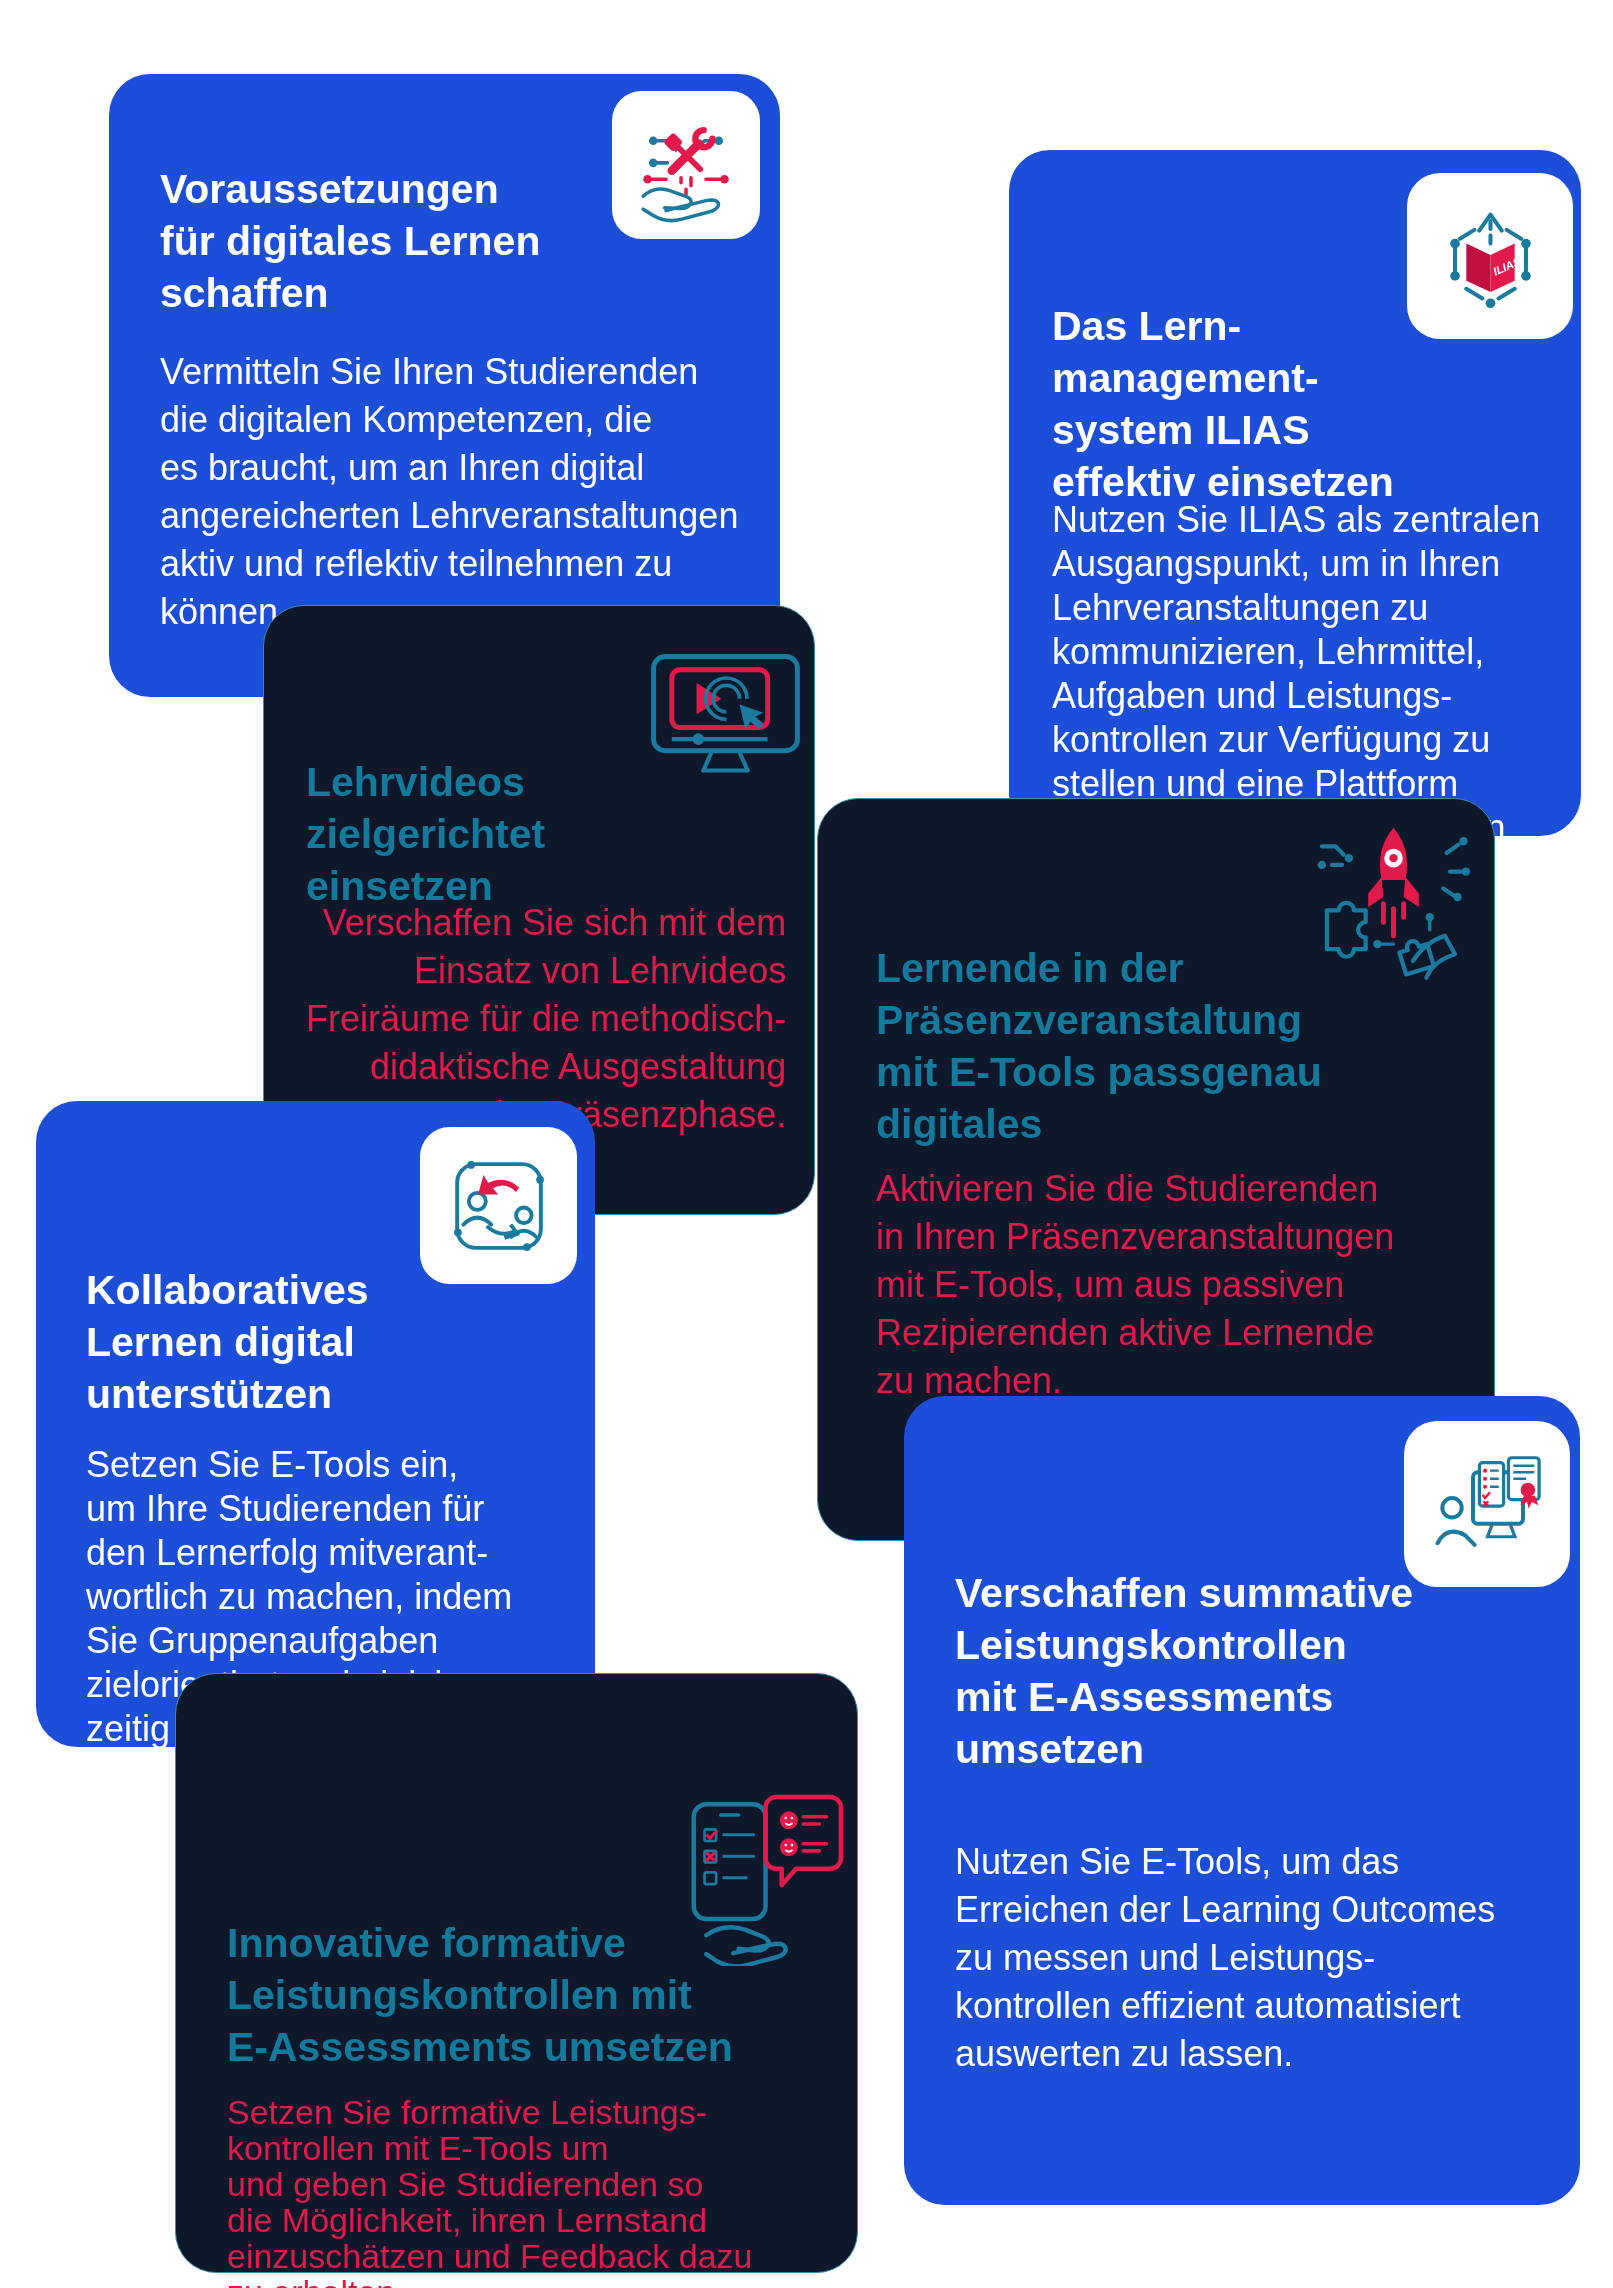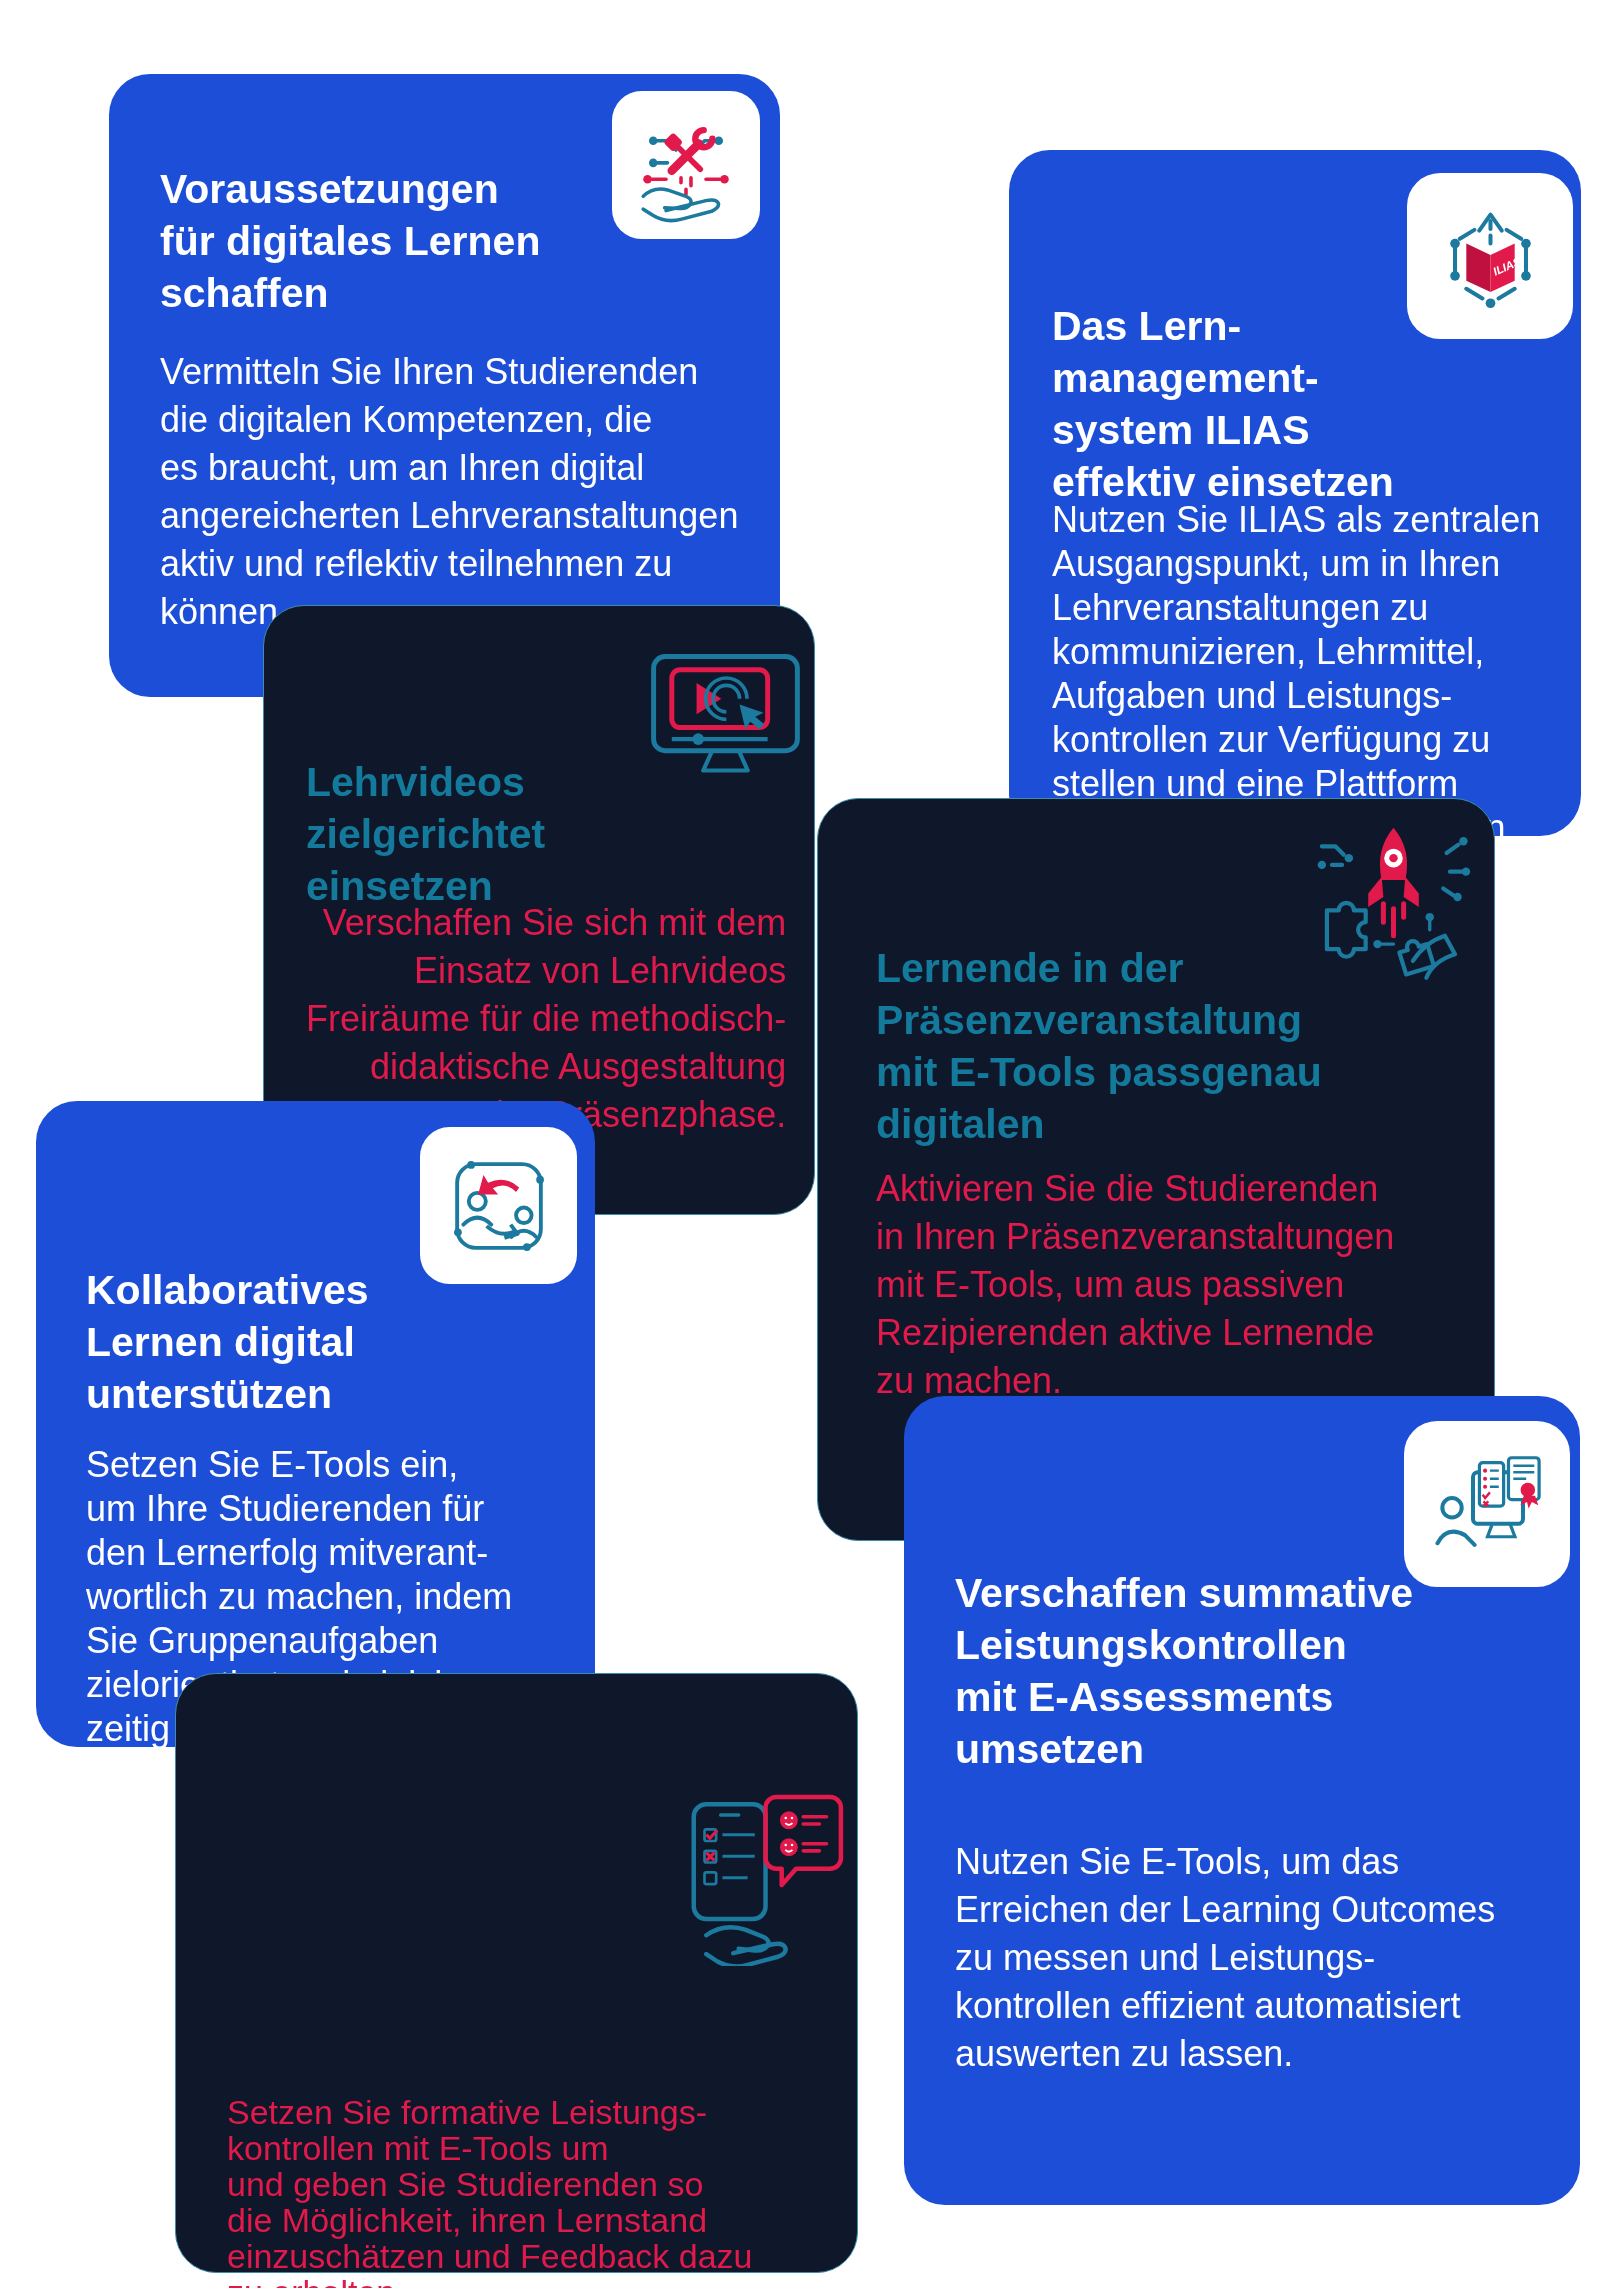--- a/index.html
+++ b/index.html
@@ -196,21 +196,21 @@
         <path d="M128 172q14-22 38-30l12 22q-26 8-34 28" fill="none" stroke="#1b7a9e" stroke-width="5" stroke-linecap="round" stroke-linejoin="round"></path>
         <path d="M112 162l10-3a7 7 0 1 1 13-4l10-3 8 26-33 10z" fill="none" stroke="#1b7a9e" stroke-width="5" stroke-linejoin="round"></path>
         <circle cx="86" cy="152" r="5" fill="#1b7a9e"></circle>
           <circle cx="148" cy="120" r="5" fill="#1b7a9e"></circle>
         <path d="M91 152h14M148 125v10" fill="none" stroke="#1b7a9e" stroke-width="4" stroke-linecap="round"></path>
       </svg>
     </span>
     <h2 class="card-title">Lernende in der
 Präsenzveranstaltung
 mit E-Tools passgenau
-digitalen</h2>
+digitales</h2>
     <p class="card-body">Aktivieren Sie die Studierenden
 in Ihren Präsenzveranstaltungen
 mit E-Tools, um aus passiven
 Rezipierenden aktive Lernende
 zu machen.</p>
   </section>
 
   <section class="card teal" id="card-kollaboratives">
     <div class="icon-tile">
       <span class="icon-free" style="position:static;width:124px;height:124px;">
@@ -299,20 +299,23 @@
         <path d="M144 44h26M144 52h18" stroke="#e11a4b" stroke-width="4" stroke-linecap="round"></path>
         <circle cx="128" cy="78" r="10" fill="#e11a4b"></circle>
         <circle cx="124.5" cy="75.5" r="1.4" fill="#fff"></circle>
           <circle cx="131.5" cy="75.5" r="1.4" fill="#fff"></circle>
         <path d="M124 81q4 4 8 0" stroke="#fff" stroke-width="2" fill="none"></path>
         <path d="M144 74h26M144 82h18" stroke="#e11a4b" stroke-width="4" stroke-linecap="round"></path>
         <path d="M36 176q20-14 44-6l20 8q8 4 4 10t-14 5l-18-2" fill="none" stroke="#1b7a9e" stroke-width="5" stroke-linecap="round" stroke-linejoin="round"></path>
         <path d="M66 196l44-10q12-2 14 4t-8 10l-34 9q-18 5-34-4l-12-8" fill="none" stroke="#1b7a9e" stroke-width="5" stroke-linecap="round" stroke-linejoin="round"></path>
       </svg>
     </span>
+    <h2 class="card-title">Innovative formative
+Leistungskontrollen mit
+E-Assessments umsetzen</h2>
     <p class="card-body">Setzen Sie formative Leistungs-
 kontrollen mit E-Tools um
 und geben Sie Studierenden so
 die Möglichkeit, ihren Lernstand
 einzuschätzen und Feedback dazu
 zu erhalten.</p>
   </section>
 
 </div>
 

